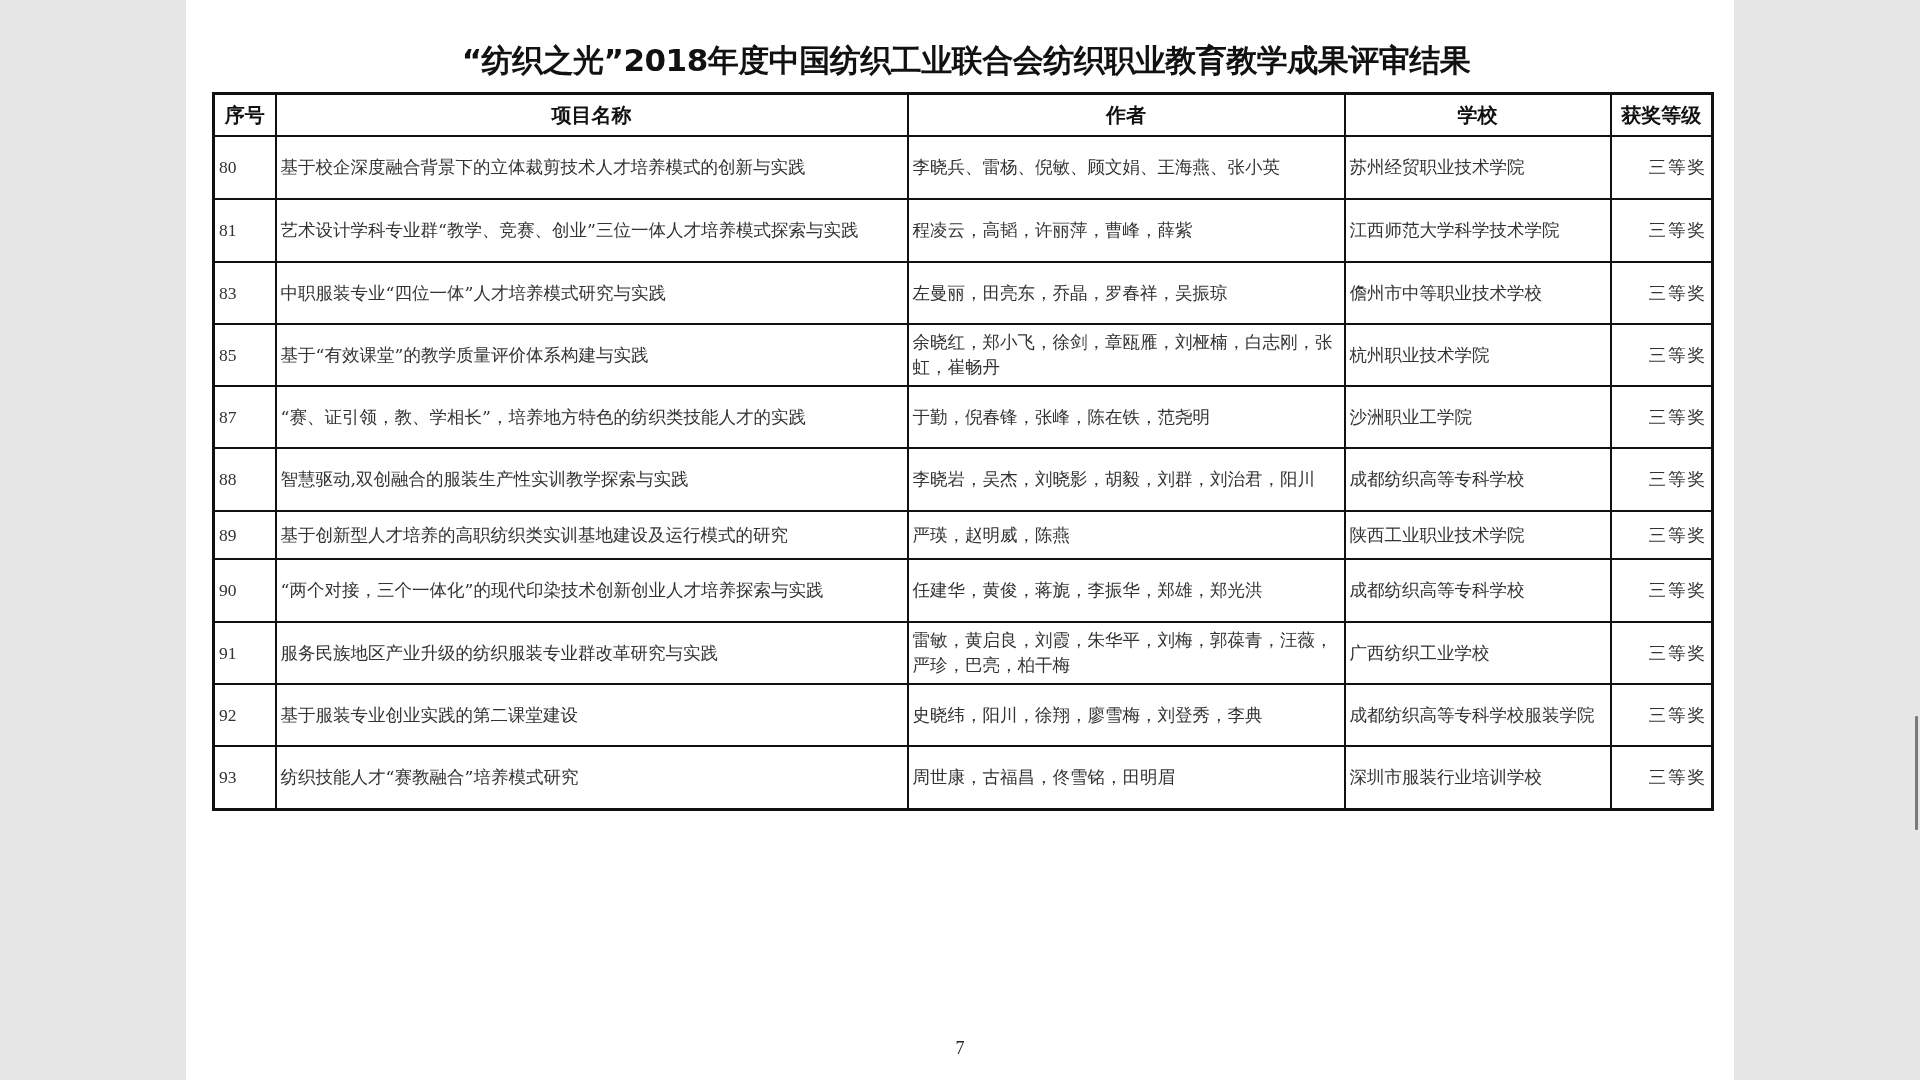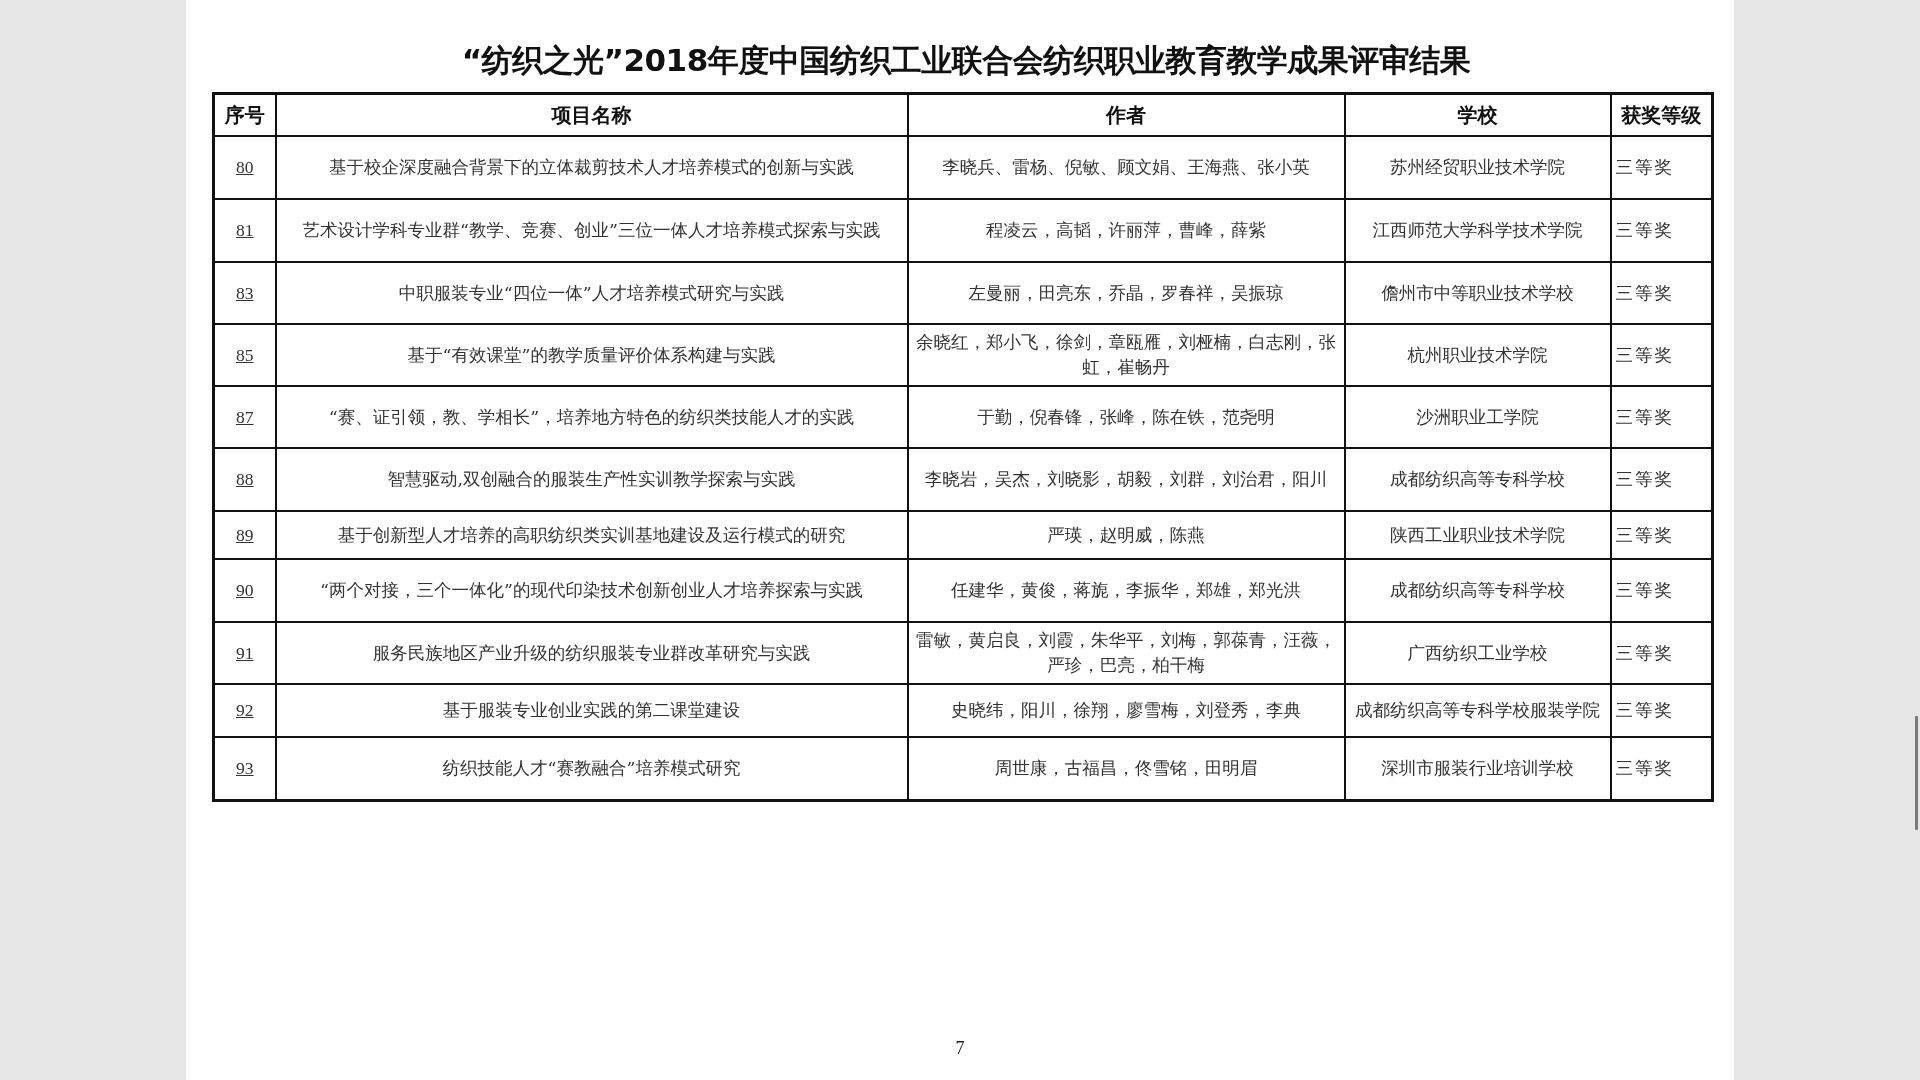--- a/index.html
+++ b/index.html
@@ -52,23 +52,23 @@
     font-weight: bold;
     font-size: 20px;
     color: #111;
     text-align: center;
   }
   table.results td {
     font-size: 17.5px;
     line-height: 25px;
     color: #333;
   }
-  td.c-no { text-align: center; color: #222; font-family: "Liberation Serif", serif; font-size: 19px; text-decoration: underline; }
-  td.c-award { text-align: left; color: #555; letter-spacing: 2px; }
-  td.c-title, td.c-authors, td.c-school { text-align: center; }
+  td.c-no { text-align: left; color: #222; font-family: "Liberation Serif", serif; font-size: 19px; }
+  td.c-award { text-align: right; color: #555; letter-spacing: 2px; }
+  td.c-title, td.c-authors, td.c-school { text-align: left; }
   .page-number {
     position: absolute;
     left: 0; right: 0;
     top: 1038px;
     text-align: center;
     font-family: "Liberation Serif", serif;
     font-size: 18px;
     color: #222;
   }
   .scroll-indicator {
@@ -160,21 +160,21 @@
             <td class="c-school">成都纺织高等专科学校</td>
             <td class="c-award">三等奖</td>
           </tr>
           <tr style="height: 62px;">
             <td class="c-no">91</td>
             <td class="c-title">服务民族地区产业升级的纺织服装专业群改革研究与实践</td>
             <td class="c-authors">雷敏，黄启良，刘霞，朱华平，刘梅，郭葆青，汪薇，严珍，巴亮，柏干梅</td>
             <td class="c-school">广西纺织工业学校</td>
             <td class="c-award">三等奖</td>
           </tr>
-          <tr style="height: 53px;">
+          <tr style="height: 62px;">
             <td class="c-no">92</td>
             <td class="c-title">基于服装专业创业实践的第二课堂建设</td>
             <td class="c-authors">史晓纬，阳川，徐翔，廖雪梅，刘登秀，李典</td>
             <td class="c-school">成都纺织高等专科学校服装学院</td>
             <td class="c-award">三等奖</td>
           </tr>
           <tr style="height: 63px;">
             <td class="c-no">93</td>
             <td class="c-title">纺织技能人才“赛教融合”培养模式研究</td>
             <td class="c-authors">周世康，古福昌，佟雪铭，田明眉</td>

